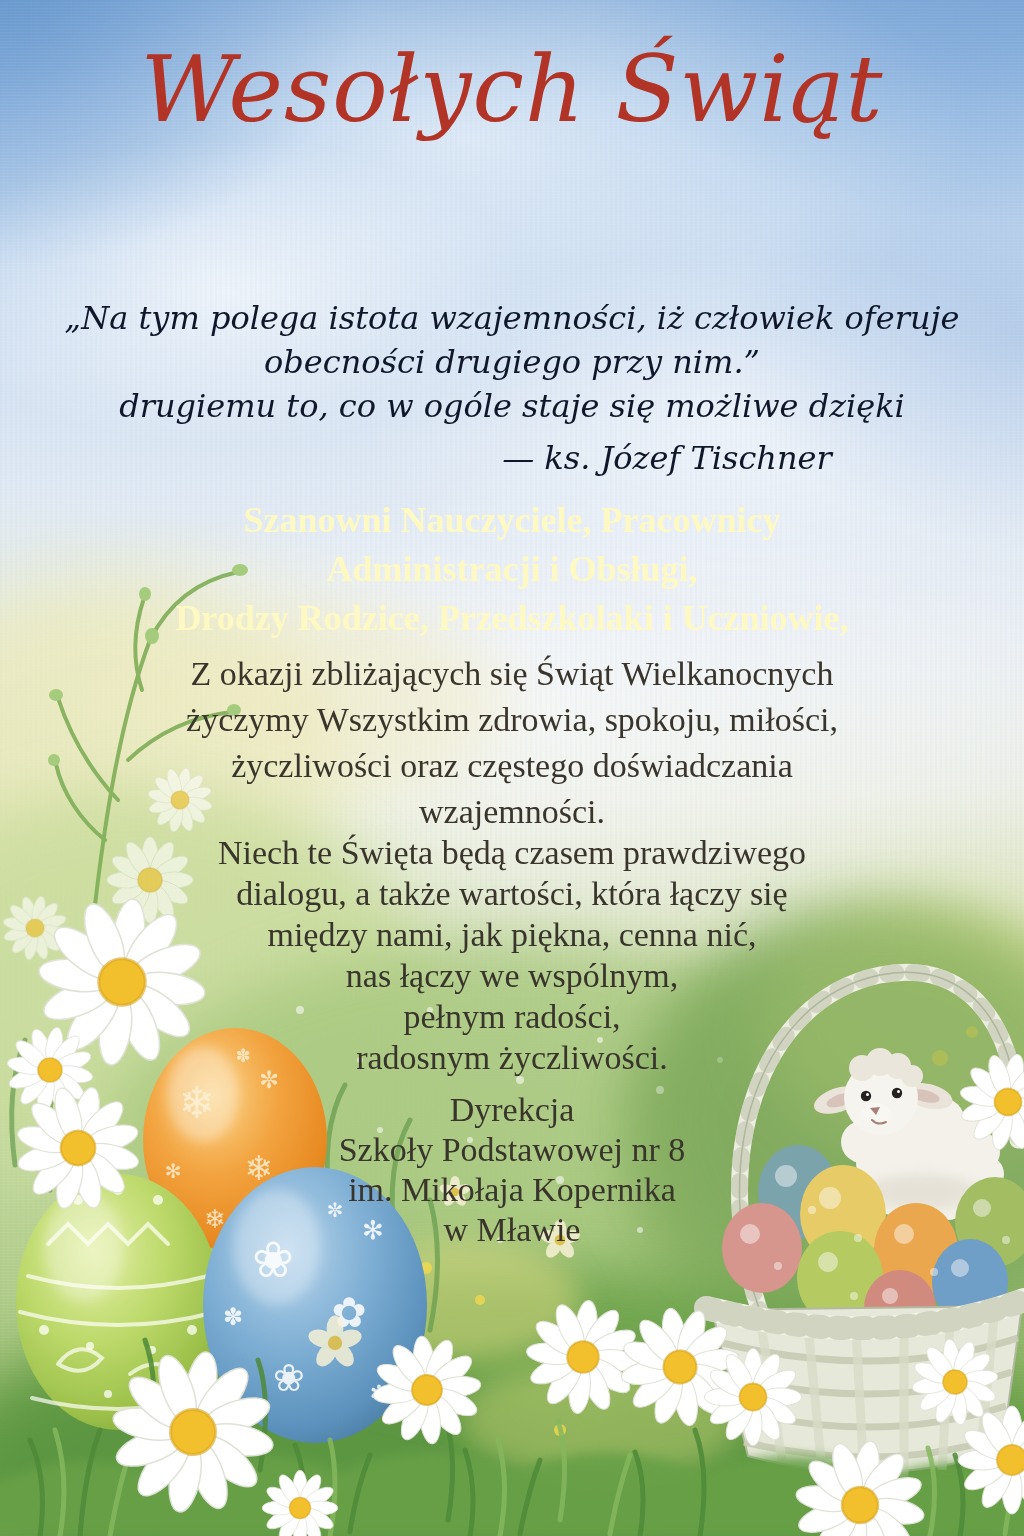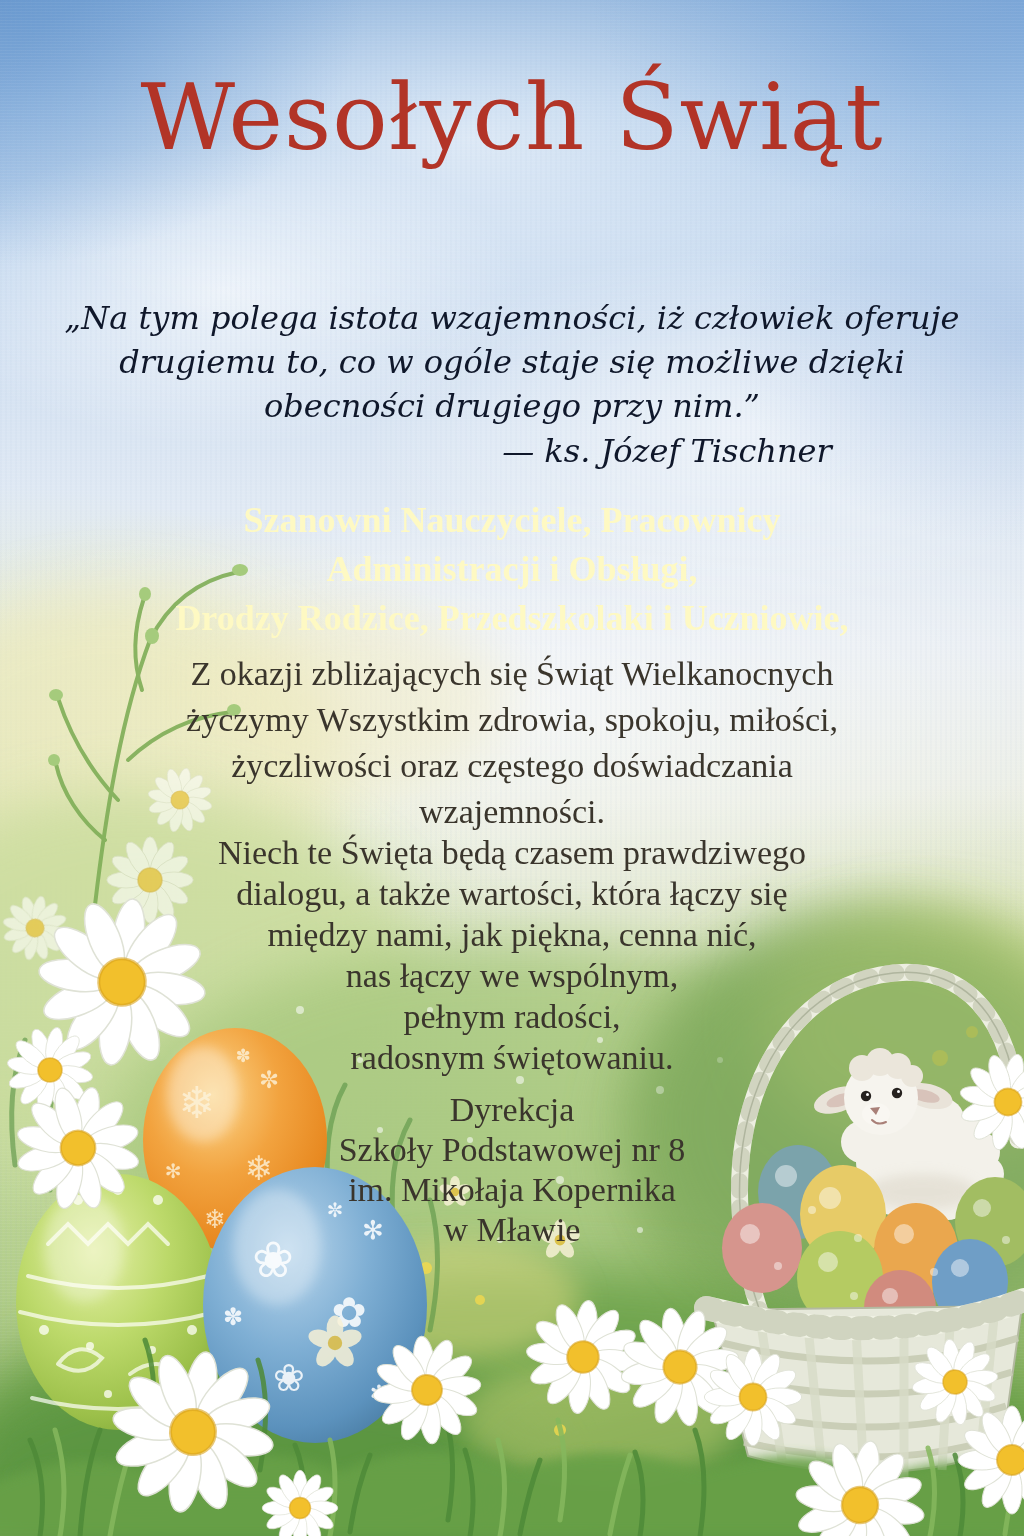--- a/index.html
+++ b/index.html
@@ -30,25 +30,25 @@
     position:absolute;inset:0;
     background:
       repeating-linear-gradient(0deg, rgba(255,255,255,.05) 0 1px, rgba(0,0,0,0) 1px 3px),
       repeating-linear-gradient(90deg, rgba(140,160,200,.045) 0 2px, rgba(0,0,0,0) 2px 5px);
   }
   .scene{position:absolute;inset:0;}
   
   .content{position:absolute;inset:0;text-align:center;color:#3a352c;}
   .block{position:absolute;left:0;right:0;}
   .line{white-space:nowrap;}
-  .title{top:68px;font-family:"DejaVu Serif",serif;
+  .title{top:40px;font-family:"DejaVu Serif",serif;font-style:italic;
     font-size:92px;line-height:99px;color:#b23427;letter-spacing:1px;}
   .quote{top:296px;font-family:"DejaVu Serif",serif;font-style:italic;
     font-size:32px;line-height:44px;color:#0f172a;}
-  .quote .attr{padding-left:310px;margin-top:1px;}
+  .quote .attr{padding-left:310px;margin-top:8px;}
   .greeting{top:496px;font-size:36px;line-height:49px;color:#fef9c3;font-weight:bold;}
   .wishes{top:651px;font-size:34px;line-height:46px;}
   .message{top:832px;font-size:34px;line-height:41px;}
   .signature{top:1090px;font-size:34px;line-height:40px;}
 </style>
 </head>
 <body>
 
 <div class="card">
   <div class="bg"></div>
@@ -364,42 +364,42 @@
       <use href="#creamflower" transform="translate(455 1192) scale(.7)"></use>
     </g>
   </svg>
 
   <div class="content">
     <div class="block title">
       <div class="line">Wesołych Świąt</div>
     </div>
     <div class="block quote">
       <div class="line">„Na tym polega istota wzajemności, iż człowiek oferuje</div>
+      <div class="line">obecności drugiego przy nim.”</div>
       <div class="line">drugiemu to, co w ogóle staje się możliwe dzięki</div>
-      <div class="line">obecności drugiego przy nim.”</div>
       <div class="line attr">— ks. Józef Tischner</div>
     </div>
     <div class="block greeting">
       <div class="line">Szanowni Nauczyciele, Pracownicy</div>
       <div class="line">Administracji i Obsługi,</div>
       <div class="line">Drodzy Rodzice, Przedszkolaki i Uczniowie,</div>
     </div>
     <div class="block wishes">
       <div class="line">Z okazji zbliżających się Świąt Wielkanocnych</div>
       <div class="line">życzymy Wszystkim zdrowia, spokoju, miłości,</div>
       <div class="line">życzliwości oraz częstego doświadczania</div>
       <div class="line">wzajemności.</div>
     </div>
     <div class="block message">
       <div class="line">Niech te Święta będą czasem prawdziwego</div>
       <div class="line">dialogu, a także wartości, która łączy się</div>
       <div class="line">między nami, jak piękna, cenna nić,</div>
       <div class="line">nas łączy we wspólnym,</div>
       <div class="line">pełnym radości,</div>
-      <div class="line">radosnym świętowaniu.</div>
+      <div class="line">radosnym życzliwości.</div>
     </div>
     <div class="block signature">
       <div class="line">Dyrekcja</div>
       <div class="line">Szkoły Podstawowej nr 8</div>
       <div class="line">im. Mikołaja Kopernika</div>
       <div class="line">w Mławie</div>
     </div>
   </div>
 </div>
 

